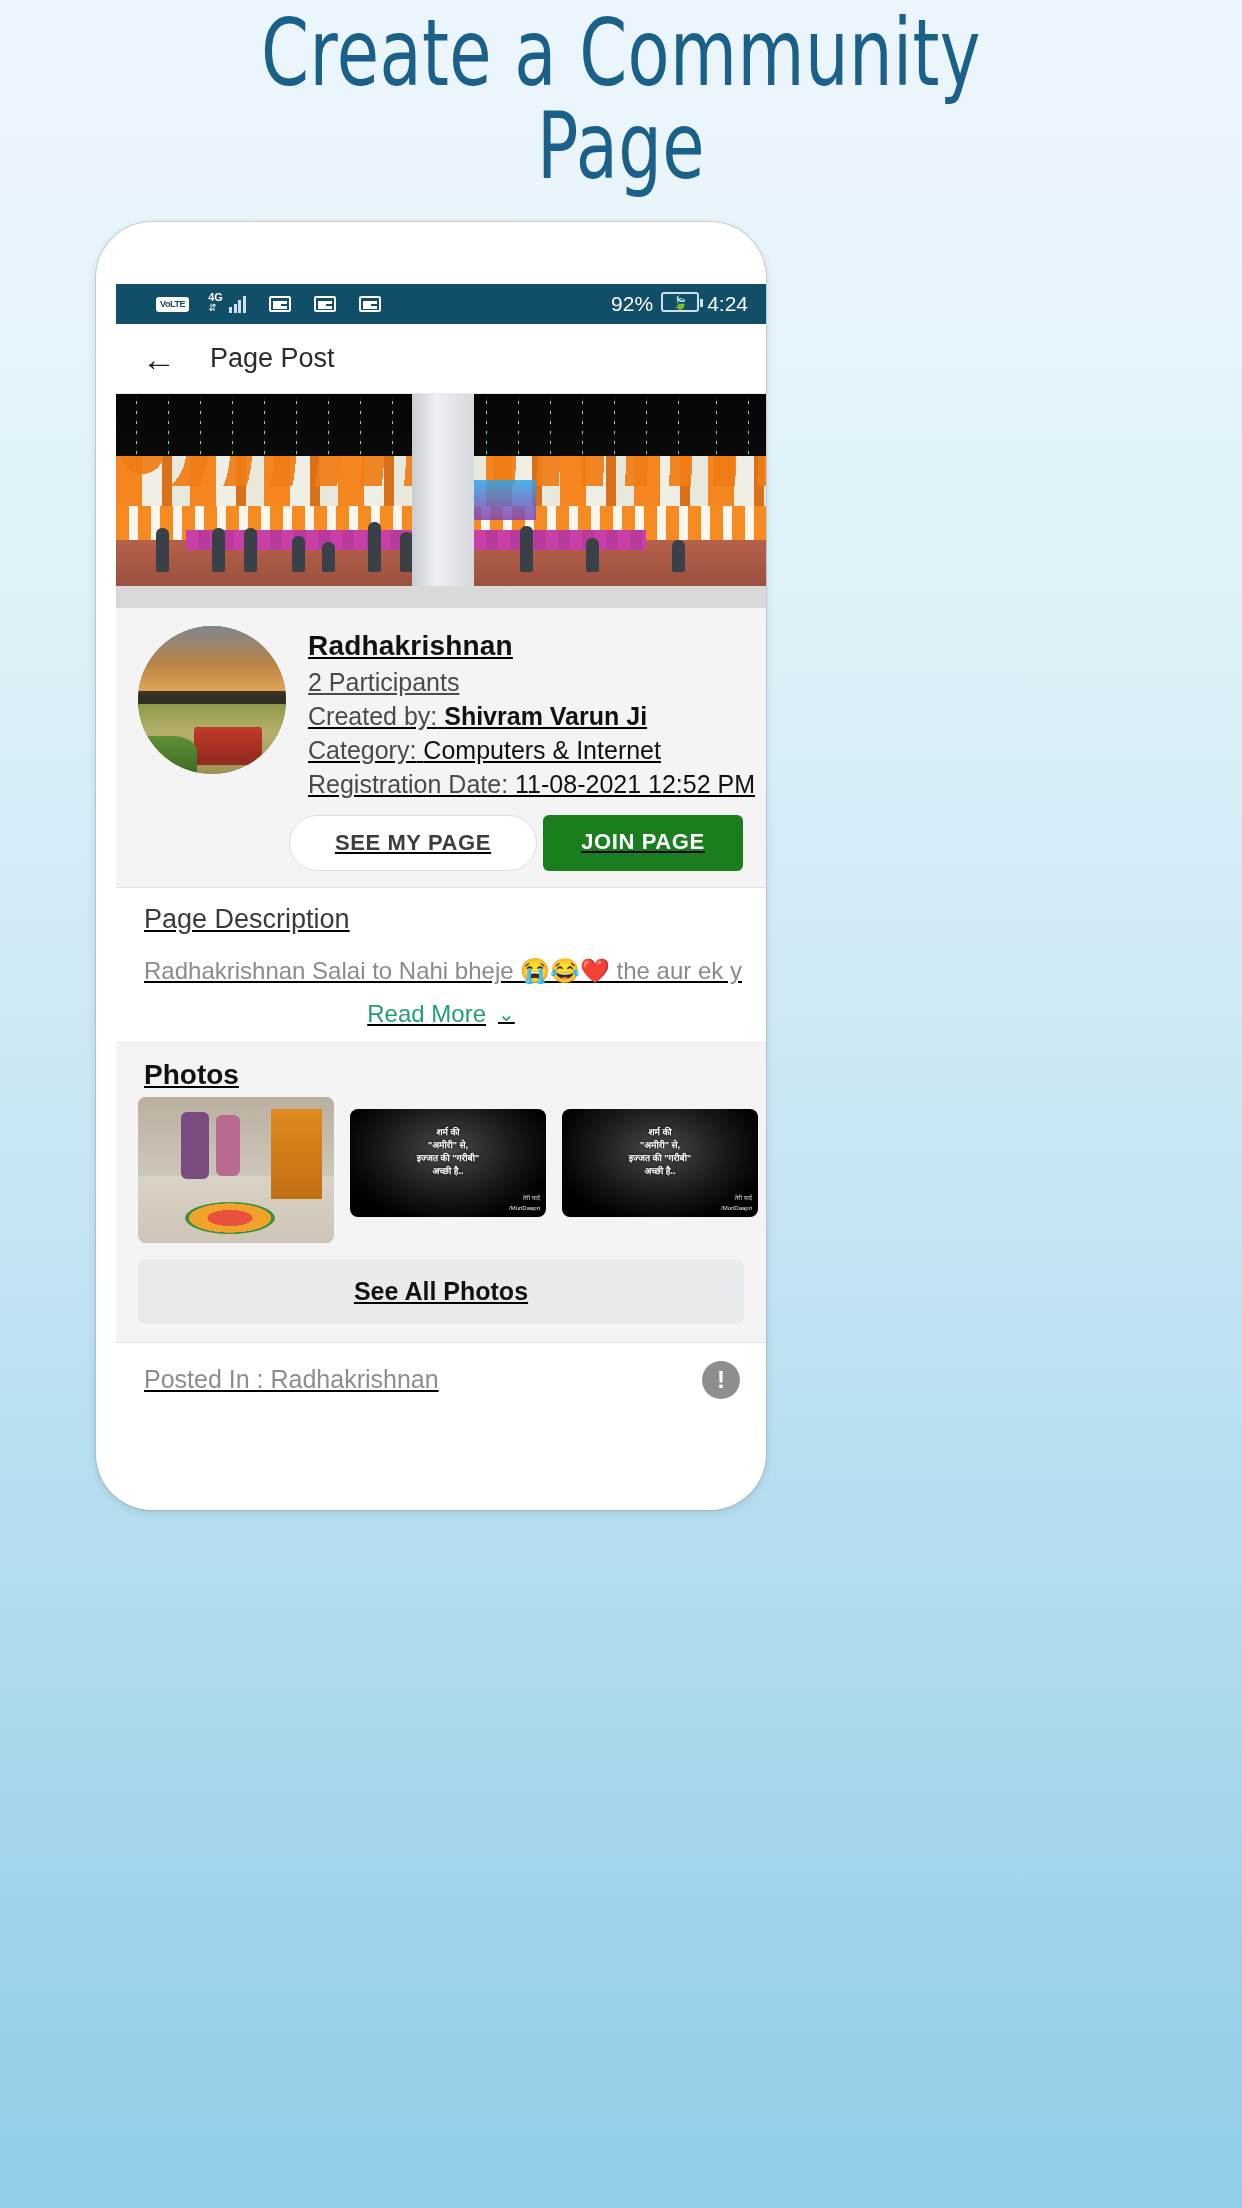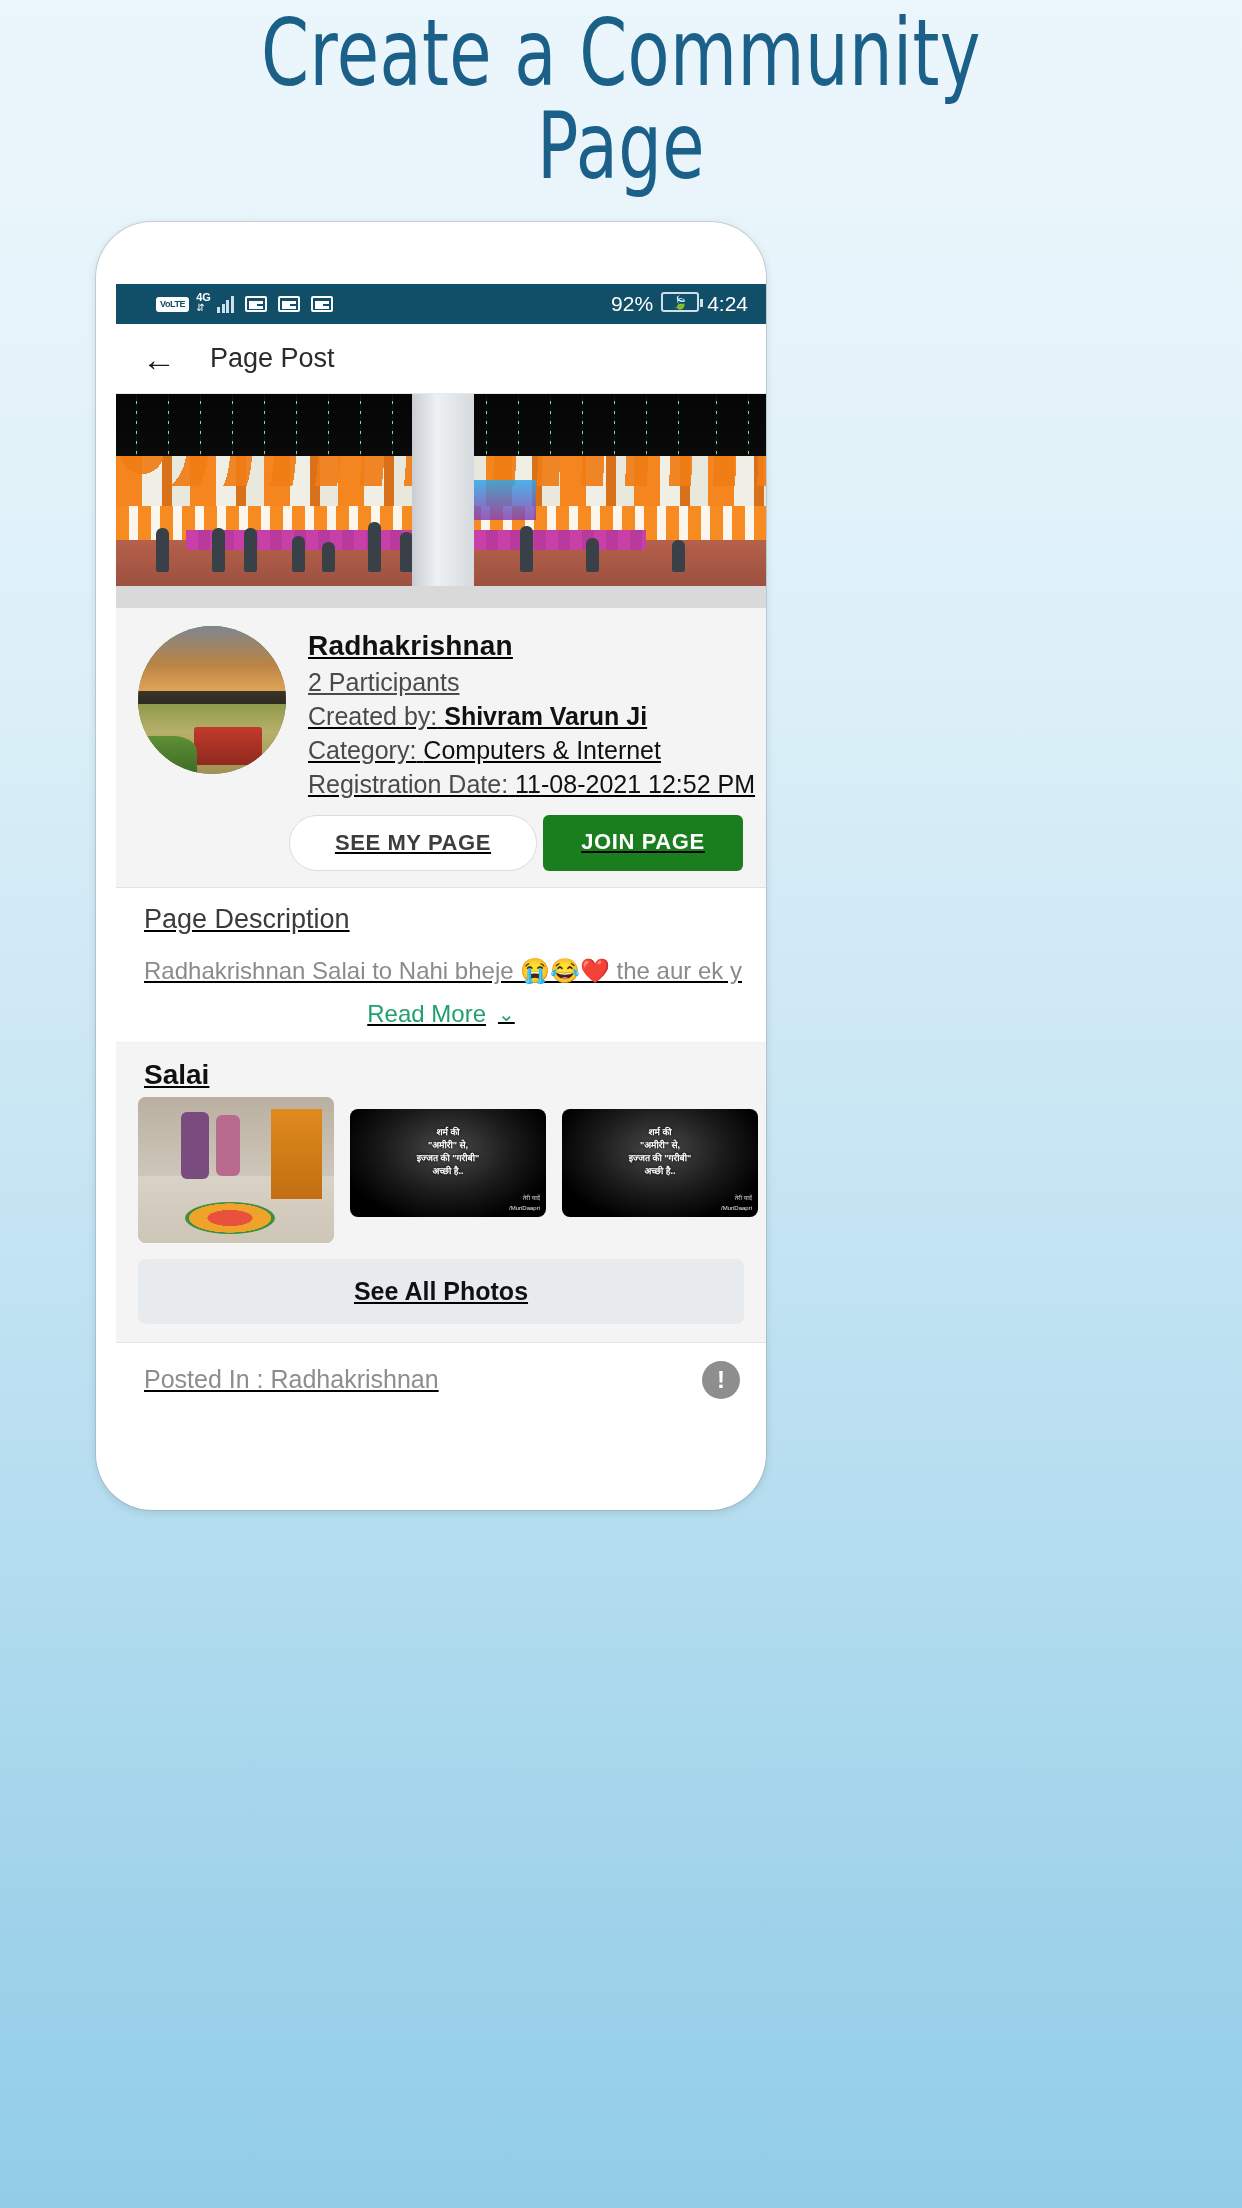--- a/index.html
+++ b/index.html
@@ -58,21 +58,21 @@
   
   .statusbar {
     height: 40px;
     background: #114e67;
     display: flex;
     align-items: center;
     justify-content: space-between;
     padding: 0 18px 0 40px;
     color: #ffffff;
   }
-  .sb-left { display: flex; align-items: center; gap: 7px; }
+  .sb-left { display: flex; align-items: center; gap: 19px; }
   .volte {
     border: 2px solid #fff; border-radius: 3px;
     font-size: 9px; font-weight: bold; letter-spacing: -0.4px;
     padding: 1px 2px; line-height: 1; background: #fff; color: #114e67;
   }
   .sig { display: flex; align-items: flex-end; gap: 1px; position: relative; padding-left: 1px;}
   .sig .g4 { position: absolute; top:-3px; left: 0px; font-size: 11px; line-height: 1; font-weight: bold;}
   .sig .arrows { position: absolute; top: 8px; left: 0px; font-size: 10px; line-height: 1; }
   .bars { display: flex; align-items: flex-end; gap: 1.5px; margin-left: 20px; height: 18px;}
   .bars i { width: 3px; background: #cfe0e8; display: block; }
@@ -375,21 +375,21 @@
       <div class="desc">
         <h3>Page Description</h3>
         <p>Radhakrishnan Salai to Nahi bheje 😭😂❤️ the aur ek y</p>
         <div class="readmore">
           <span>Read More</span>
           <span class="chev">⌄</span>
         </div>
       </div>
 
       <div class="photos">
-        <h3>Salai</h3>
+        <h3>Photos</h3>
         <div class="thumbs">
           <div class="thumb first">
             <div class="wall"></div>
             <div class="floorx"></div>
             <div class="door"></div>
             <div class="person"></div>
             <div class="person2"></div>
             <div class="rug"></div>
           </div>
           <div class="thumb dark">

